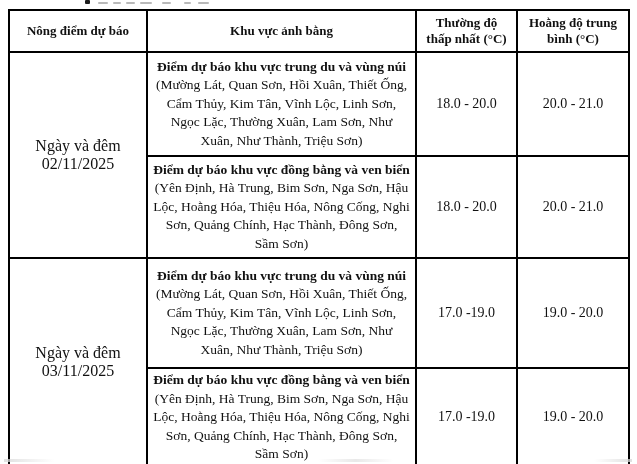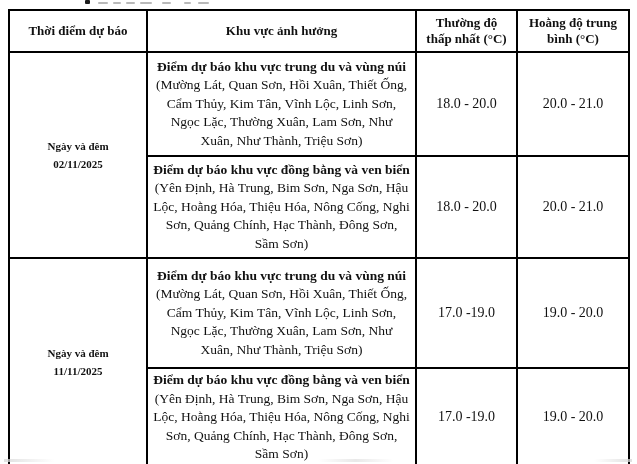--- a/index.html
+++ b/index.html
@@ -53,21 +53,21 @@
     font-weight: bold;
     line-height: 16px;
     padding: 4px 6px;
   }
   tr.header-row   { height: 33px; }
   tr.row-1 { height: 104px; }
   tr.row-2 { height: 102px; }
   tr.row-3 { height: 110px; }
   tr.row-4 { height: 96px; }
 
-  .time-cell { font-weight: bold; font-size: 11px; line-height: 18px; }
+  .time-cell { font-weight: normal; font-size: 16px; line-height: 18px; }
   .area-cell { font-size: 13.5px; line-height: 18.5px; padding: 3px 7px; }
   .area-cell .lead { font-weight: bold; }
   .temp-cell { font-size: 14px; }
 </style>
 </head>
 <body>
 
 <div class="artifact-top">
   <i class="sq"></i>
     <i class="d1"></i>
@@ -82,22 +82,22 @@
 <table class="forecast">
   <colgroup>
     <col style="width:138px">
     <col style="width:269px">
     <col style="width:101px">
     <col style="width:112px">
   </colgroup>
 
   <tbody>
       <tr class="header-row">
-    <th>Thời điểm dự báo</th>
-    <th>Khu vực ảnh hưởng</th>
+    <th>Nông điểm dự báo</th>
+    <th>Khu vực ảnh bằng</th>
     <th>Thường độ thấp nhất (°C)</th>
     <th>Hoằng độ trung bình (°C)</th>
   </tr>
 
   <tr class="row-1">
     <td class="time-cell" rowspan="2">
       <div>Ngày và đêm</div>
       <div>02/11/2025</div>
     </td>
     <td class="area-cell">
@@ -110,21 +110,21 @@
     <td class="area-cell">
       <span class="lead">Điểm dự báo khu vực đồng bằng và ven biển</span><span> (Yên Định, Hà Trung, Bim Sơn, Nga Sơn, Hậu Lộc, Hoằng Hóa, Thiệu Hóa, Nông Cống, Nghi Sơn, Quảng Chính, Hạc Thành, Đông Sơn, Sầm Sơn)</span>
     </td>
     <td class="temp-cell">18.0 - 20.0</td>
     <td class="temp-cell">20.0 - 21.0</td>
   </tr>
 
   <tr class="row-3">
     <td class="time-cell" rowspan="2">
       <div>Ngày và đêm</div>
-      <div>11/11/2025</div>
+      <div>03/11/2025</div>
     </td>
     <td class="area-cell">
       <span class="lead">Điểm dự báo khu vực trung du và vùng núi</span><span> (Mường Lát, Quan Sơn, Hồi Xuân, Thiết Ống, Cẩm Thủy, Kim Tân, Vĩnh Lộc, Linh Sơn, Ngọc Lặc, Thường Xuân, Lam Sơn, Như Xuân, Như Thành, Triệu Sơn)</span>
     </td>
     <td class="temp-cell">17.0 -19.0</td>
     <td class="temp-cell">19.0 - 20.0</td>
   </tr>
   <tr class="row-4">
     <td class="area-cell">
       <span class="lead">Điểm dự báo khu vực đồng bằng và ven biển</span><span> (Yên Định, Hà Trung, Bim Sơn, Nga Sơn, Hậu Lộc, Hoằng Hóa, Thiệu Hóa, Nông Cống, Nghi Sơn, Quảng Chính, Hạc Thành, Đông Sơn, Sầm Sơn)</span>

